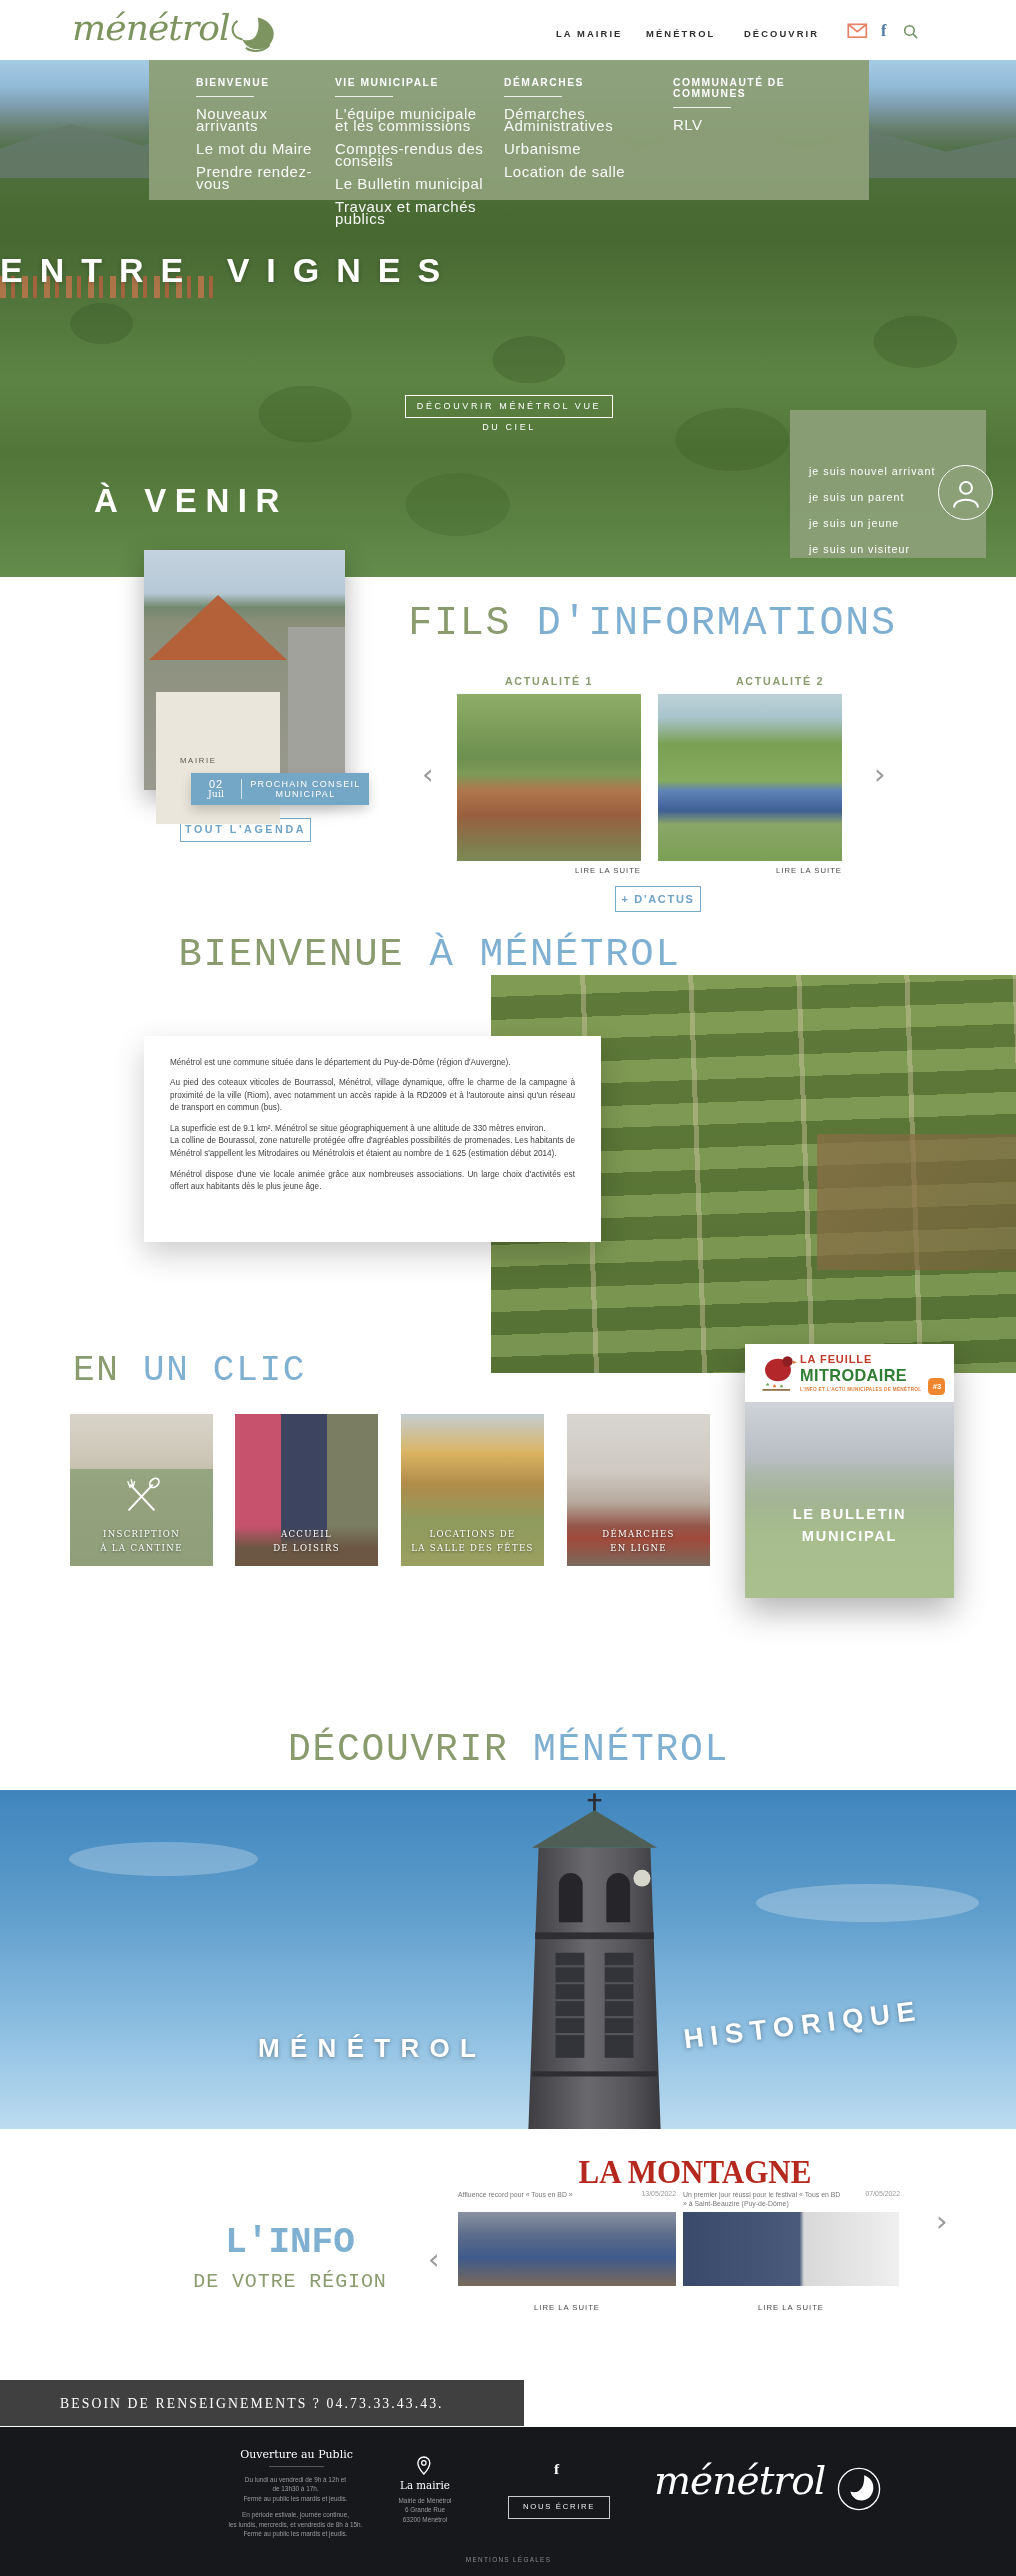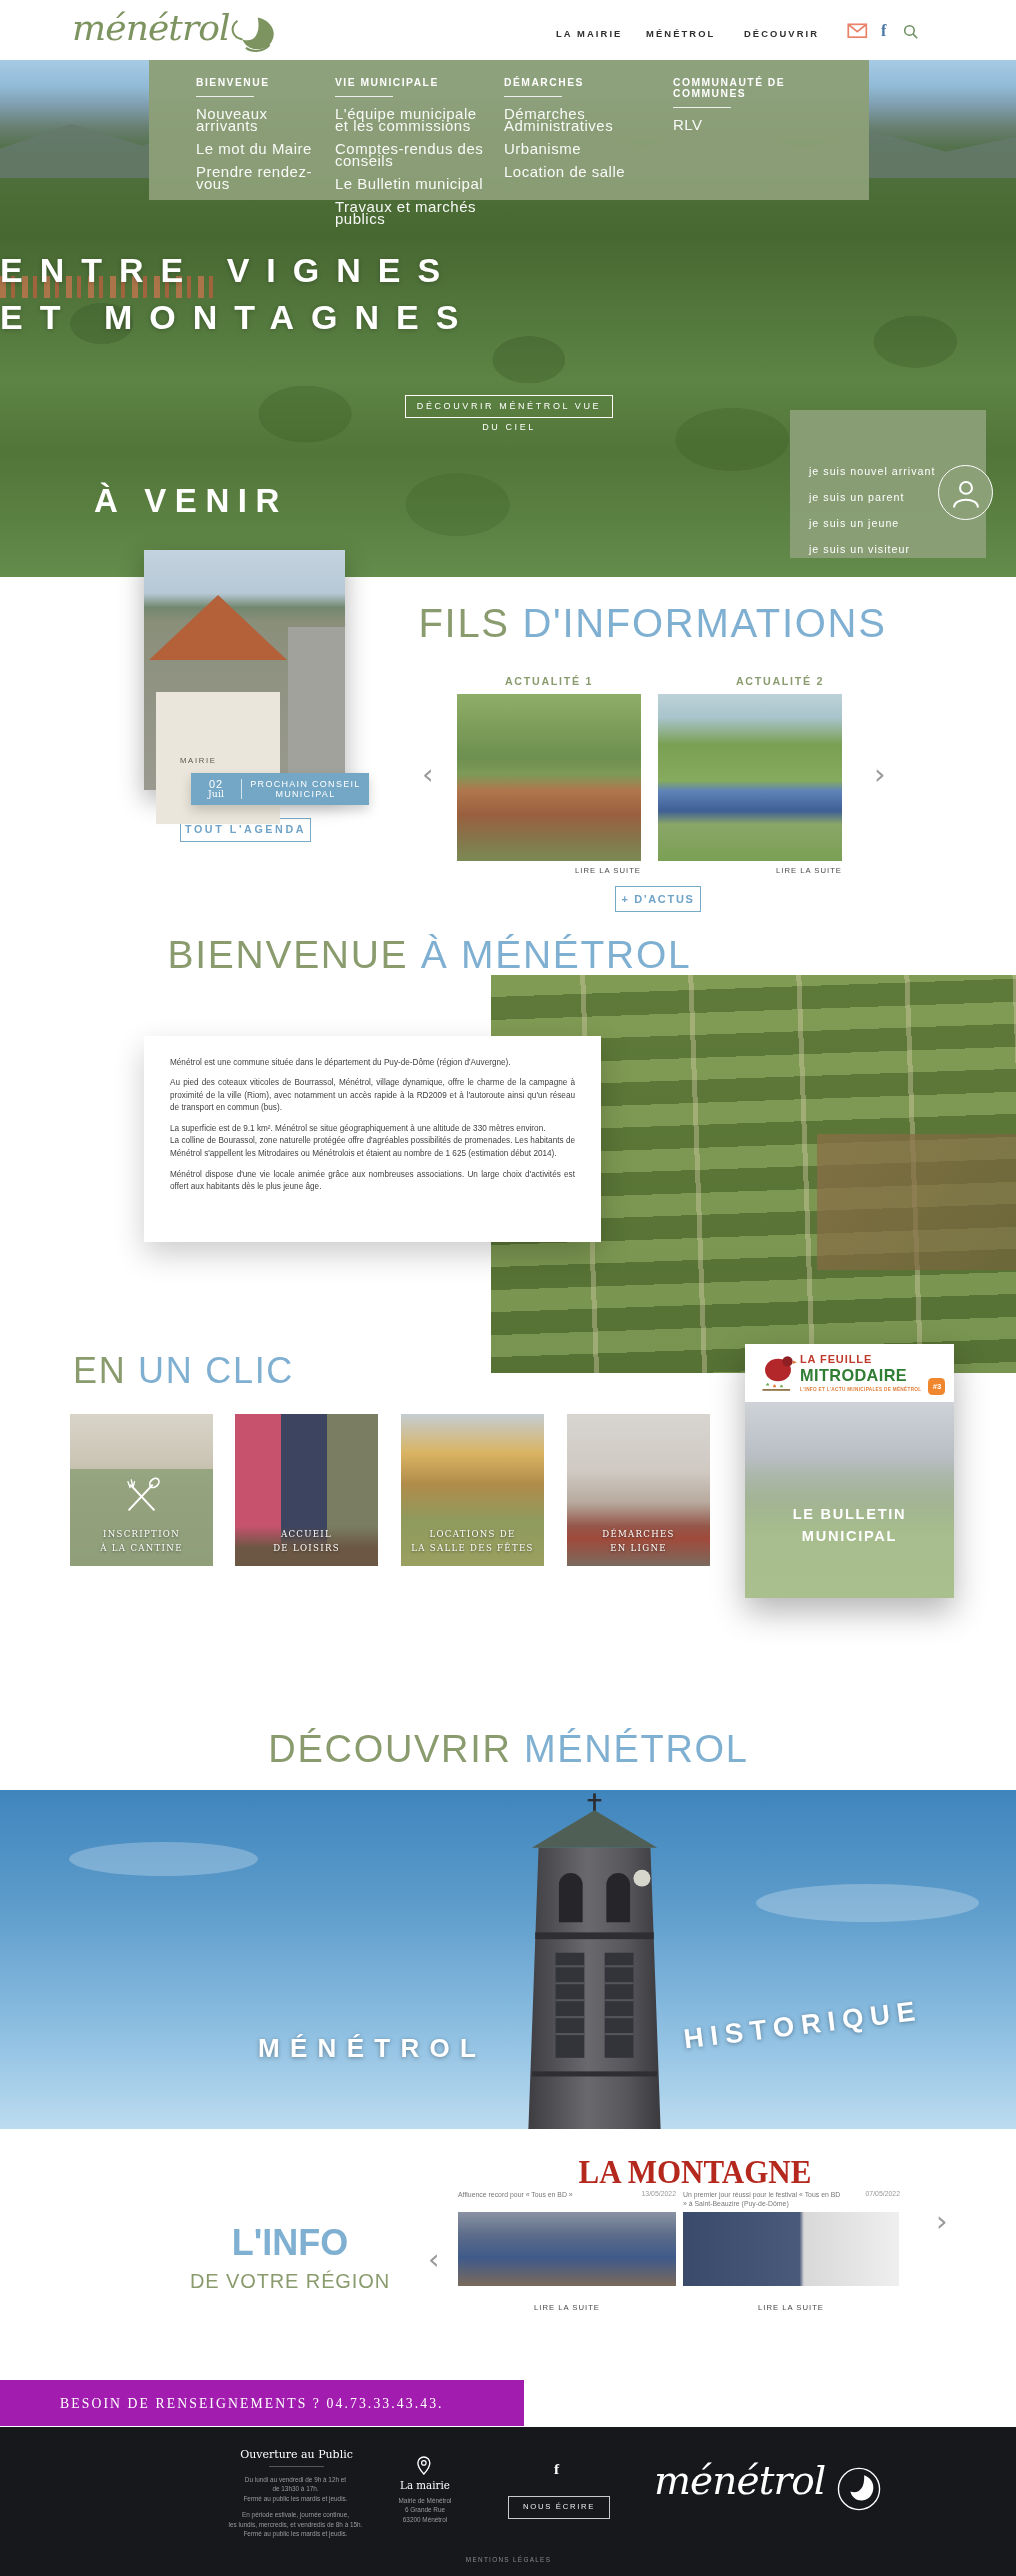--- a/index.html
+++ b/index.html
@@ -1,19 +1,19 @@
 <!DOCTYPE html>
 <html lang="fr" style="font-size:13.7px"><head>
 <meta charset="utf-8">
 <style>
   html,body{margin:0;padding:0;background:#ffffff;}
   #page{position:relative;width:1017px;height:2576px;overflow:hidden;
         font-family:"Liberation Sans",sans-serif;background:#fff;}
   .abs{position:absolute;}
-  .serif{font-family:Liberation Sans, sans-serif;}
+  .serif{font-family:Liberation Mono, monospace;}
 
   
   .site-header{left:0;top:0;width:1017px;height:60px;background:#fff;z-index:40;}
   .logo-script{left:72px;top:6.9px;font-family:"DejaVu Serif",serif;font-style:italic;
                font-size:36px;color:#7d9460;letter-spacing:-0.9px;}
   .nav-link{top:27.5px;font-size:9.4px;font-weight:bold;letter-spacing:2.1px;color:#2f2f2f;cursor:pointer;}
   .hdr-icon{top:23px;cursor:pointer;}
 
   
   .megamenu{left:149px;top:60px;width:720px;height:140px;background:rgba(140,159,119,0.95);z-index:30;}
@@ -149,21 +149,21 @@
     transform:scaleY(1.08);}
   .article-head{top:2190px;font-size:6.9px;color:#777;line-height:9.4px;}
   .article-date{top:2190px;font-size:6.9px;color:#999;text-align:right;}
   .article-img{top:2212px;height:74px;cursor:pointer;}
   .img-crowd1{background:linear-gradient(180deg,#8a93a3 0%,#5d6d8a 30%,#3f5a8a 62%,#7a6a5a 100%);}
   .img-crowd2{background:linear-gradient(90deg,#3a4a6a 0%,#4a5a7a 54%,#d8d8d8 56%,#efefef 100%);}
   .side-title1{left:161px;top:2222px;width:258px;text-align:center;font-size:36px;font-weight:bold;color:#7fb0d2;}
   .side-title2{left:144px;top:2270px;width:292px;text-align:center;font-size:20px;color:#8a9b6e;letter-spacing:0.9px;}
 
   
-  .contact-bar{left:0;top:2380px;width:524px;height:46px;background:#a21caf;}
+  .contact-bar{left:0;top:2380px;width:524px;height:46px;background:#404040;}
   .contact-text{position:absolute;left:60px;top:15.5px;font-family:"Liberation Serif",serif;
     font-size:13.7px;color:#fff;letter-spacing:2.1px;}
   .site-footer{left:0;top:2427px;width:1017px;height:149px;background:#17181c;}
   .f-hours-title{left:215px;top:20.6px;width:163px;text-align:center;color:#fff;
     font-family:"DejaVu Serif",serif;font-size:11px;}
   .f-rule{left:269px;top:39px;width:55px;height:0.9px;background:#55565c;}
   .f-small{width:197px;text-align:center;font-size:6.4px;color:#9a9a9a;line-height:9.4px;}
   .f-pin{left:417px;top:29px;}
   .f-mairie{left:369px;top:52px;width:112px;text-align:center;color:#fff;
     font-family:"DejaVu Serif",serif;font-size:10.3px;}
@@ -201,21 +201,20 @@
       <circle cx="7.5" cy="7.5" r="5.5" fill="none" stroke="#6c8f5f" stroke-width="1.8"></circle>
       <line x1="11.8" y1="11.8" x2="16.5" y2="16.5" stroke="#6c8f5f" stroke-width="1.8"></line>
     </svg>
   </div>
 
   <div class="abs hero">
     <div class="abs hero-mountains"></div>
     <div class="abs hero-village"></div>
     <div class="abs hero-texture"></div>
     <div class="abs hero-title">ENTRE VIGNES</div>
-    <div class="abs hero-title hero-title2">ET MONTAGNES</div>
     <div class="abs hero-cta">DÉCOUVRIR MÉNÉTROL VUE DU CIEL</div>
     <div class="abs a-venir">À VENIR</div>
     <div class="abs aud-box">
       <div class="aud-link">je suis nouvel arrivant</div>
       <div class="aud-link">je suis un parent</div>
       <div class="aud-link">je suis un jeune</div>
       <div class="aud-link">je suis un visiteur</div>
     </div>
   </div>
   <div class="abs avatar-btn">

